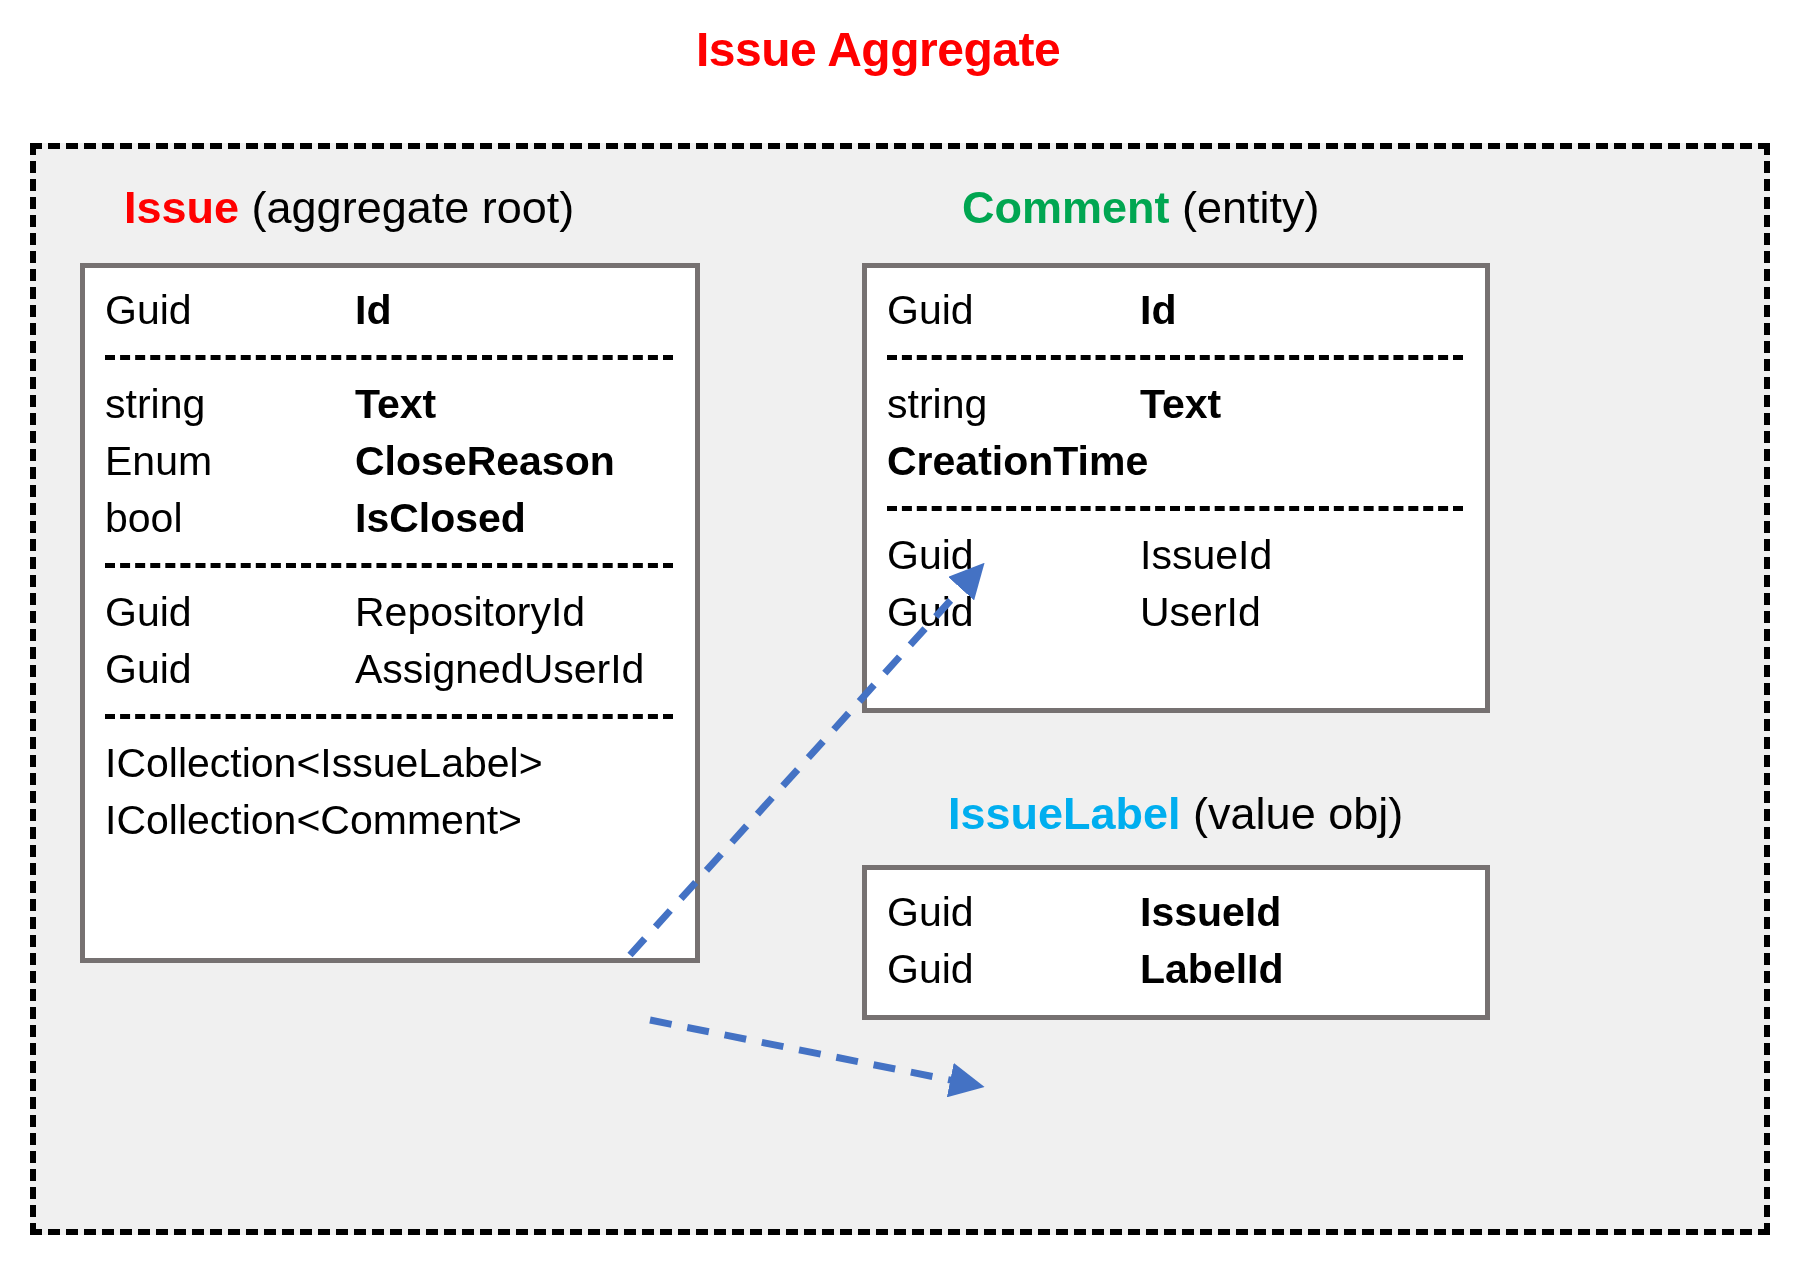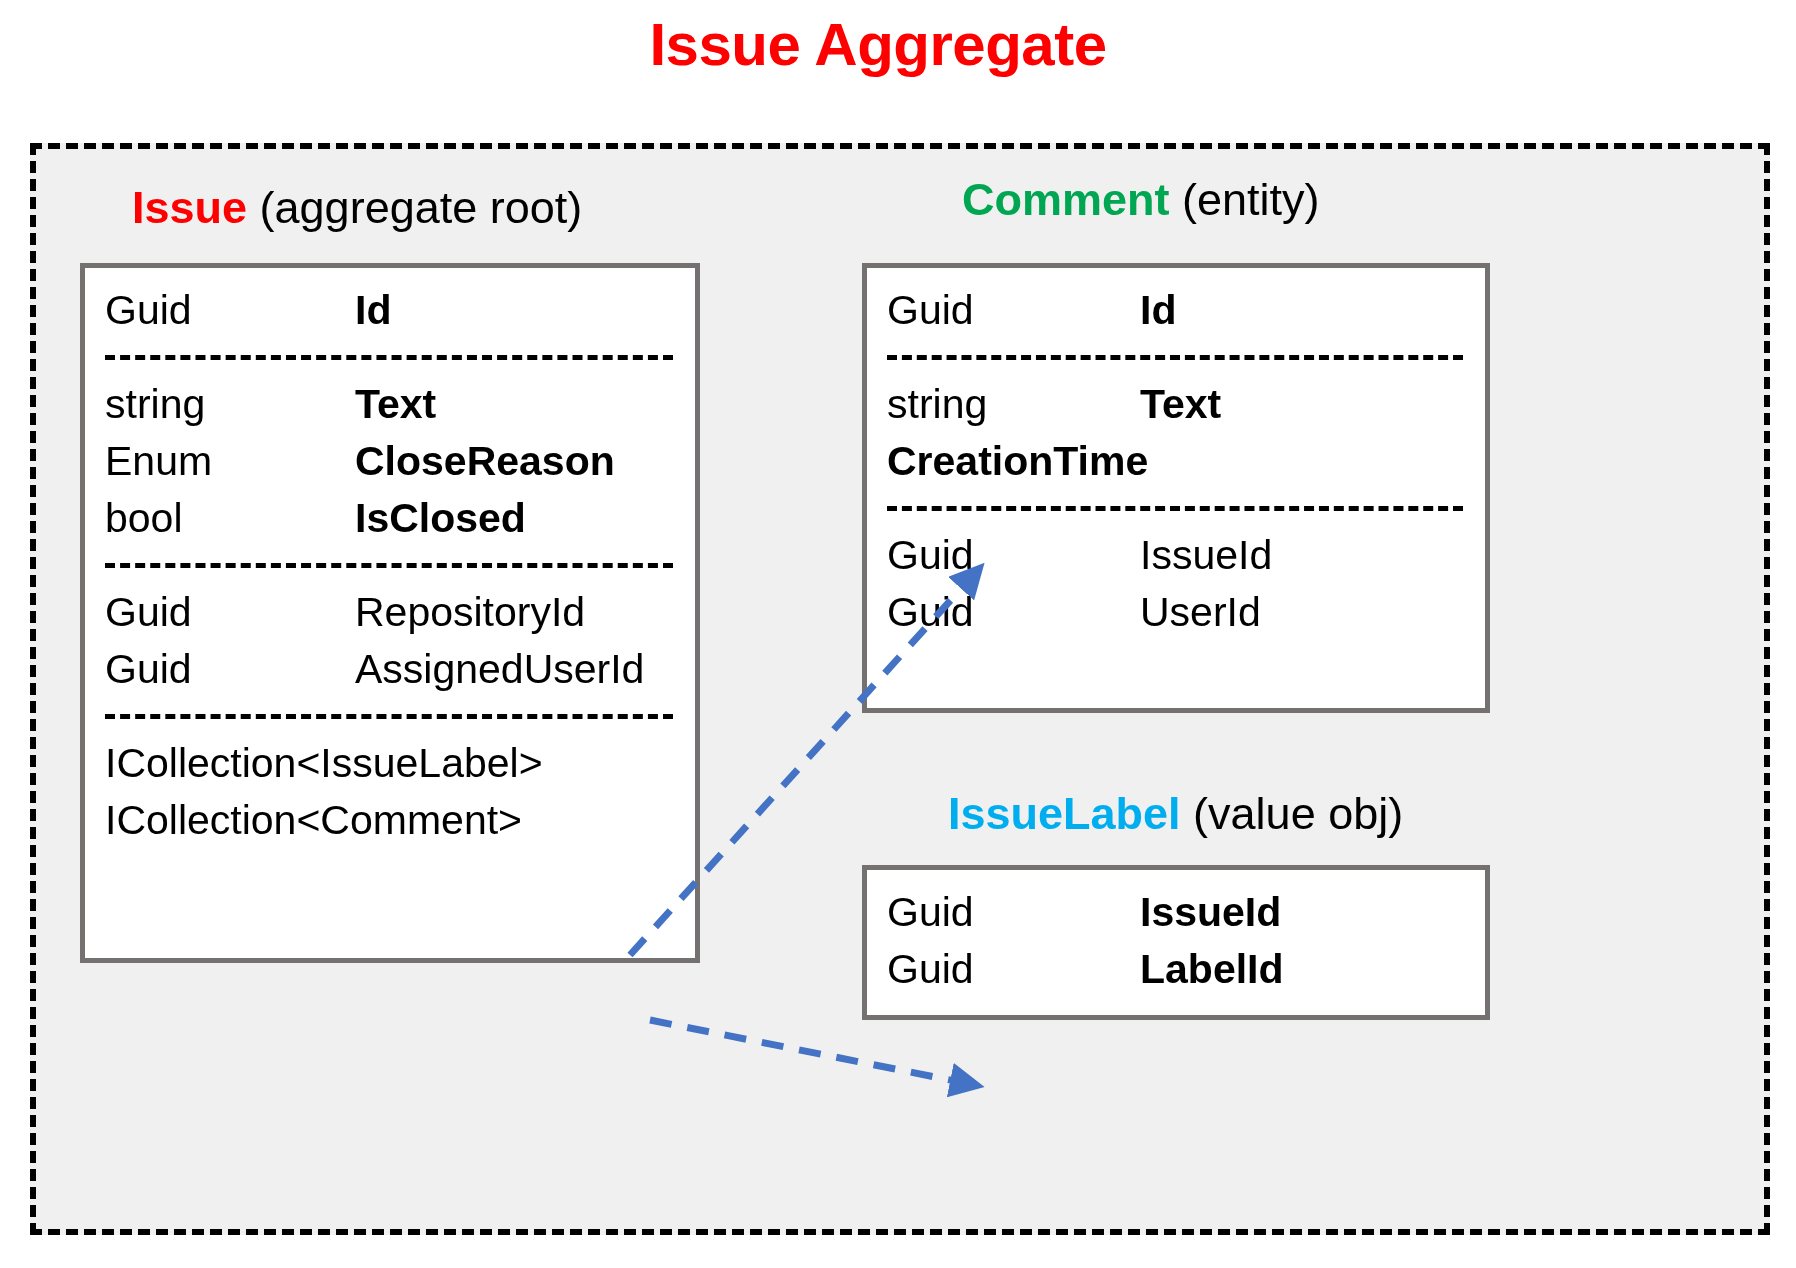--- a/index.html
+++ b/index.html
@@ -11,25 +11,25 @@
     width: 1796px;
     height: 1268px;
     font-family: "Liberation Sans", sans-serif;
     position: relative;
     overflow: hidden;
   }
 
   
   #diagram-title {
     position: absolute;
-    top: 12px;
+    top: 24px;
     left: 0;
     width: 1756px;
     text-align: center;
-    font-size: 60px;
+    font-size: 48px;
     font-weight: bold;
     color: #FF0000;
     letter-spacing: -0.5px;
     line-height: 1.1;
   }
 
   
   #aggregate-boundary {
     position: absolute;
     left: 30px;
@@ -49,22 +49,22 @@
     white-space: nowrap;
     color: #000000;
   }
   .entity-heading .ename {
     font-weight: bold;
   }
   .entity-heading .ekind {
     font-weight: normal;
   }
 
-  #issue-heading      { left: 132px; top: 184px; }
-  #comment-heading    { left: 962px; top: 176px; }
+  #issue-heading      { left: 124px; top: 184px; }
+  #comment-heading    { left: 962px; top: 184px; }
   #issuelabel-heading { left: 948px; top: 790px; }
 
   #issue-heading .ename      { color: #FF0000; }
   #comment-heading .ename    { color: #00A651; }
   #issuelabel-heading .ename { color: #00AEEF; }
 
   
   .entity-box {
     position: absolute;
     background: #FFFFFF;

